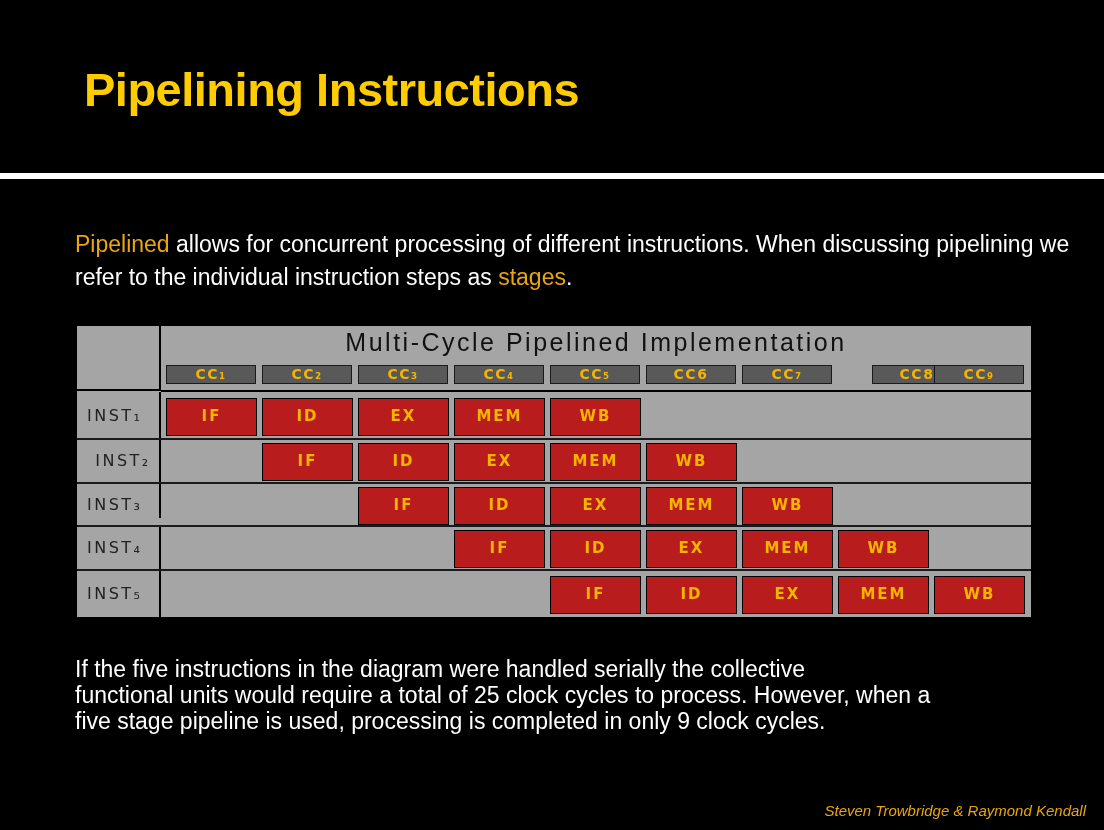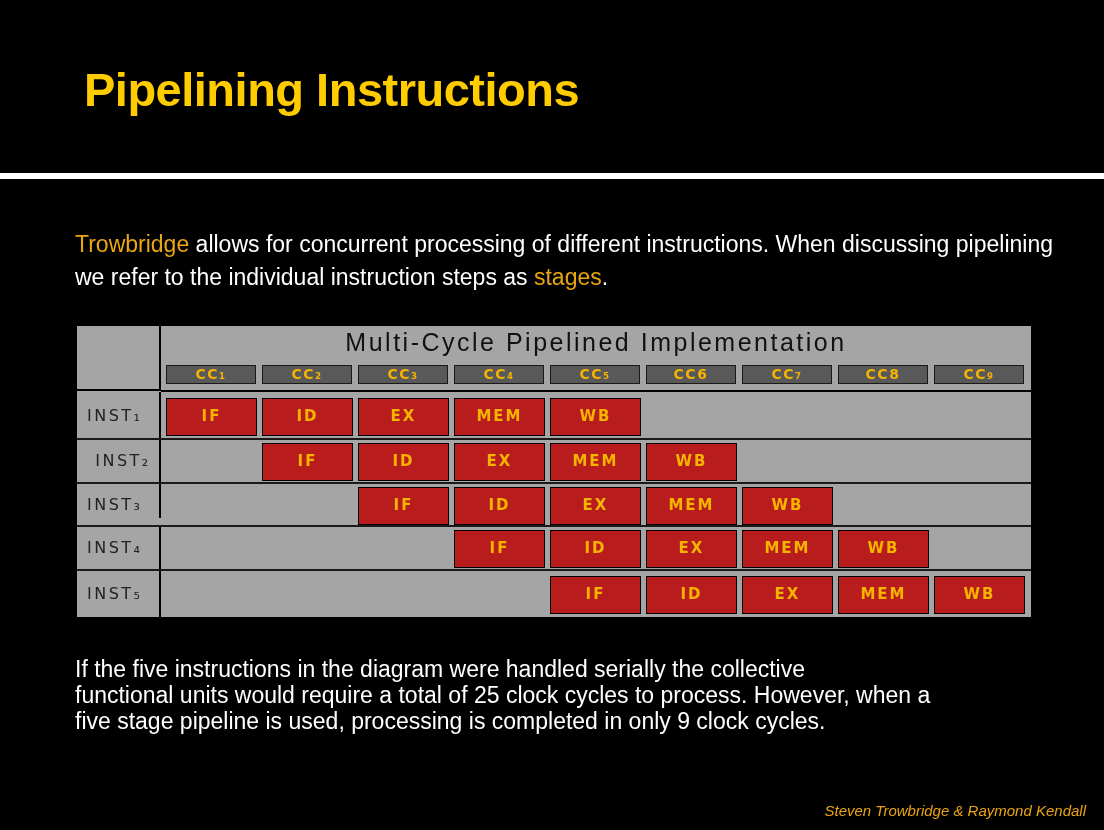--- a/index.html
+++ b/index.html
@@ -70,35 +70,35 @@
       text-align: right;
     }
   </style>
 </head>
 <body>
 
 <div class="title">Pipelining Instructions</div>
 <div class="rule"></div>
 
 <div class="intro">
-  <span class="accent">Trowbridge</span><span> allows for concurrent processing of different instructions. When discussing pipelining we refer to the individual instruction steps as </span><span class="accent">stages</span><span>.</span>
+  <span class="accent">Pipelined</span><span> allows for concurrent processing of different instructions. When discussing pipelining we refer to the individual instruction steps as </span><span class="accent">stages</span><span>.</span>
 </div>
 
 <div class="table" id="pipeline-table">
   <div class="corner"></div>
   <div class="table-title">Multi-Cycle Pipelined Implementation</div>
   <div class="header-line"></div>
 <div class="cc" style="left: 89px;">CC₁</div>
     <div class="cc" style="left: 185px;">CC₂</div>
     <div class="cc" style="left: 281px;">CC₃</div>
     <div class="cc" style="left: 377px;">CC₄</div>
     <div class="cc" style="left: 473px;">CC₅</div>
     <div class="cc" style="left: 569px;">CC6</div>
     <div class="cc" style="left: 665px;">CC₇</div>
-    <div class="cc" style="left: 761px;">CC8</div>
+    <div class="cc" style="left: 795px;">CC8</div>
     <div class="cc" style="left: 857px;">CC₉</div>
     <div class="row-label" style="top: 66px; height: 56px; line-height: 47px;">INST₁</div>
     <div class="stage" style="left: 89px; top: 71.5px;">IF</div>
     <div class="stage" style="left: 185px; top: 71.5px;">ID</div>
     <div class="stage" style="left: 281px; top: 71.5px;">EX</div>
     <div class="stage" style="left: 377px; top: 71.5px;">MEM</div>
     <div class="stage" style="left: 473px; top: 71.5px;">WB</div>
     <div class="row-label" style="top: 113px; height: 44px; line-height: 44px; text-align: center;">INST₂</div>
     <div class="row-line" style="top: 112px;"></div>
     <div class="stage" style="left: 185px; top: 117px;">IF</div>

